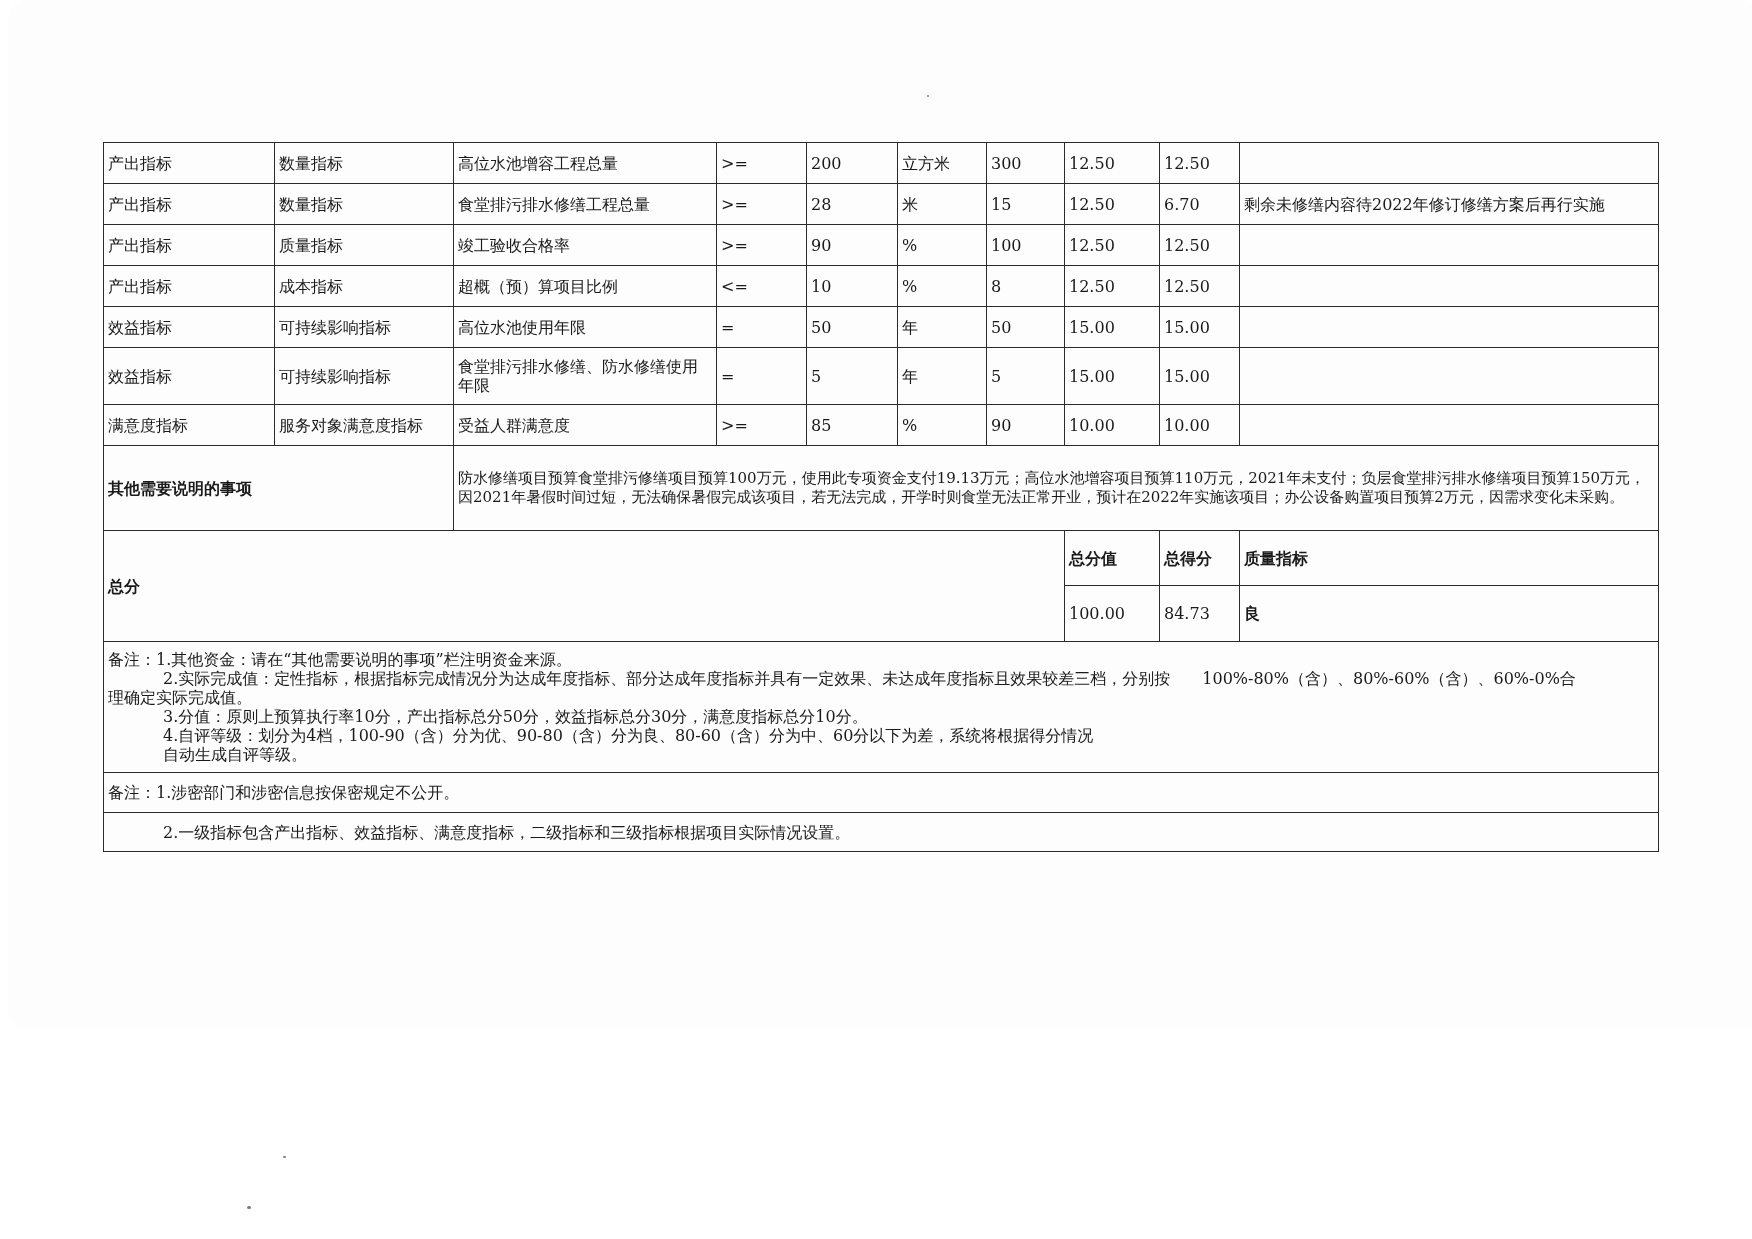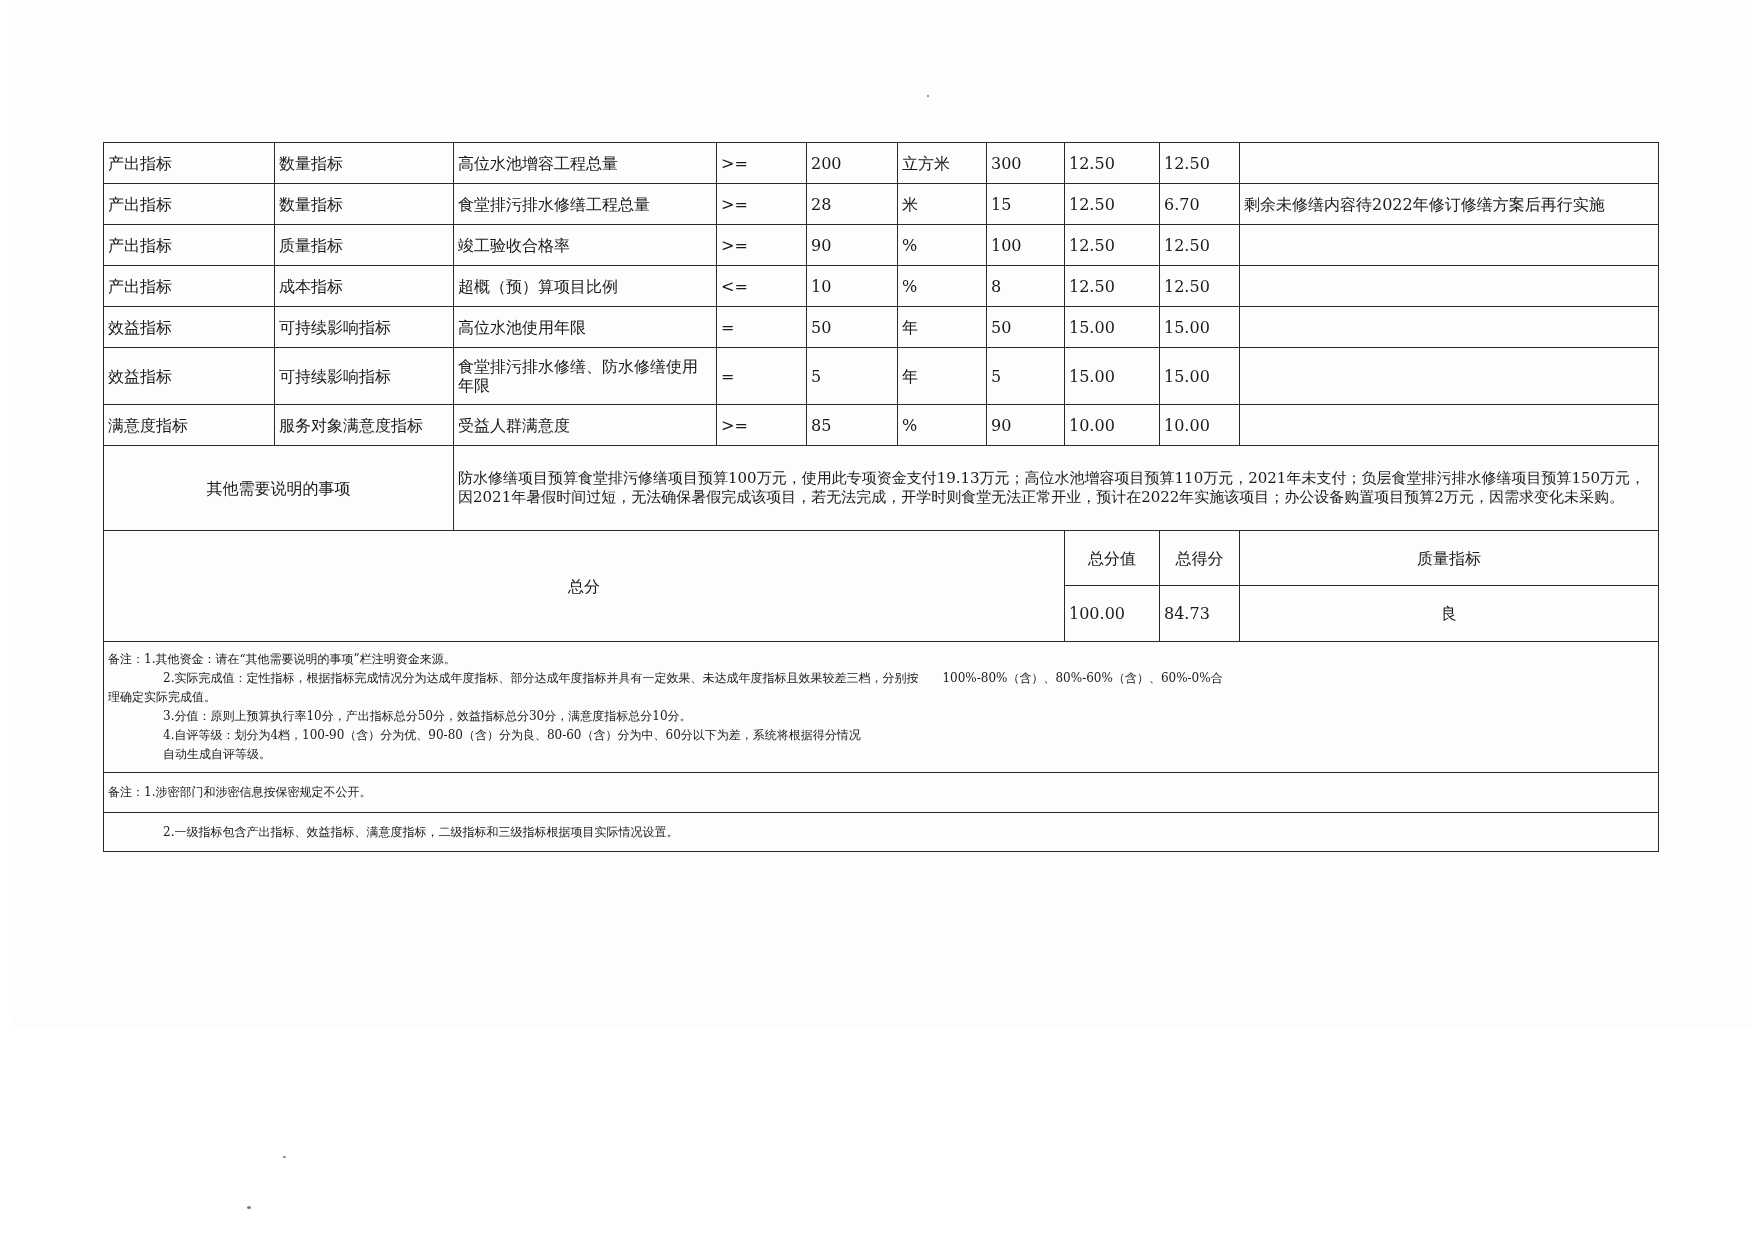--- a/index.html
+++ b/index.html
@@ -4,26 +4,26 @@
 <style>
   html, body { margin:0; padding:0; background:#ffffff; }
   body { width:1752px; height:1239px; position:relative; overflow:hidden;
          font-family:"DejaVu Serif","Liberation Serif",serif; color:#1a1a1a; }
   .page { position:absolute; left:8px; top:0; width:1752px; height:1029px; background:#fdfdfd;border-radius:19px; }
   table.grid { position:absolute; left:95px; top:142px; width:1555px;
                border-collapse:collapse; table-layout:fixed; font-size:16px; }
   table.grid td { border:1.6px solid #2a2a2a; padding:0 4px; vertical-align:middle;
                   line-height:19px; overflow:hidden; }
   td.num { text-align:left; padding-right:12px; font-family:"DejaVu Serif",serif; }
-  td.center { text-align:center; }
+  td.center { text-align:left;font-weight:bold; }
   td.left { text-align:left; }
   tr.r43 td { height:40px; }
   tr.r60 td { height:56px; }
   td.desc { font-size:15px; line-height:21px; padding:3px 4px; }
-  td.notes { font-size:12px; line-height:21.5px; padding:2px 4px; }
+  td.notes { font-size:16px; line-height:21.5px; padding:2px 4px; }
   .indent { padding-left:55px; display:block; }
   .scan-dot { position:absolute; background:#777; border-radius:50%; }
 </style>
 </head>
 <body>
 
 <div class="page">
 
   <span class="scan-dot" style="left:919px;top:95px;width:2px;height:2px;"></span>
   <span class="scan-dot" style="left:275px;top:1156px;width:3px;height:2px;"></span>

